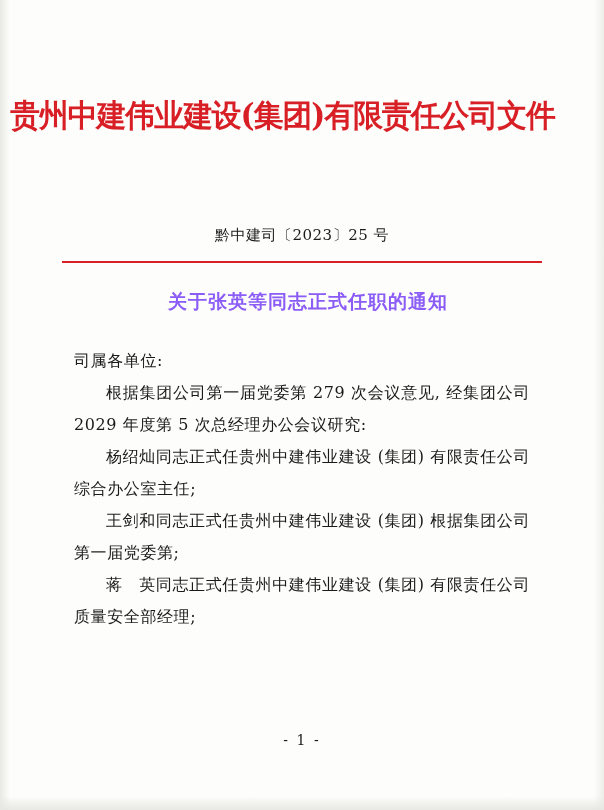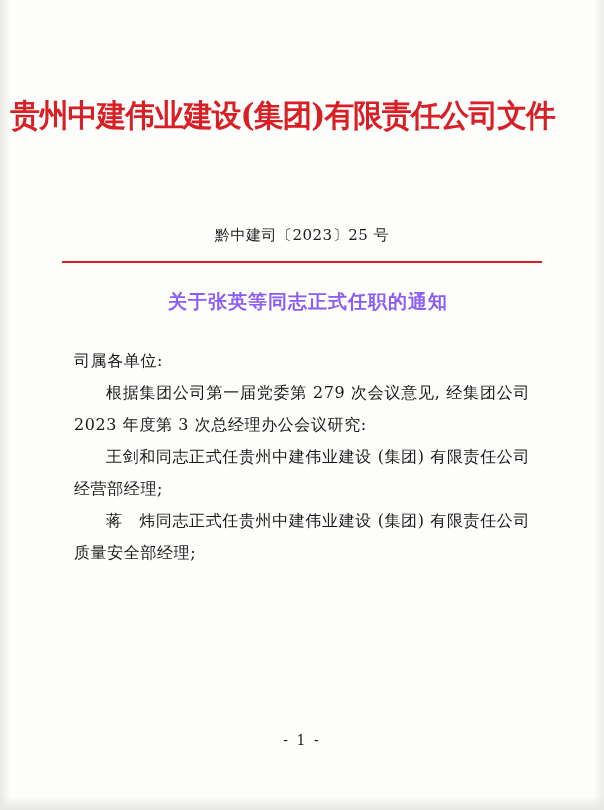--- a/index.html
+++ b/index.html
@@ -136,20 +136,21 @@
   </div>
 
   <div class="doc-number">黔中建司〔2023〕25 号</div>
 
   <div class="red-rule"></div>
 
   <div class="doc-title">关于张英等同志正式任职的通知</div>
 
   <div class="body-text">
     <p class="para">司属各单位:</p>
-    <p class="para indent">根据集团公司第一届党委第 279 次会议意见, 经集团公司 2023 年度第 3 次总经理办公会议研究:</p>
-    <p class="para indent">王剑和同志正式任贵州中建伟业建设 (集团) 有限责任公司经营部经理;</p>
-    <p class="para indent">蒋　炜同志正式任贵州中建伟业建设 (集团) 有限责任公司质量安全部经理;</p>
+    <p class="para indent">根据集团公司第一届党委第 279 次会议意见, 经集团公司 2029 年度第 5 次总经理办公会议研究:</p>
+    <p class="para indent">杨绍灿同志正式任贵州中建伟业建设 (集团) 有限责任公司综合办公室主任;</p>
+    <p class="para indent">王剑和同志正式任贵州中建伟业建设 (集团) 根据集团公司第一届党委第;</p>
+    <p class="para indent">蒋　英同志正式任贵州中建伟业建设 (集团) 有限责任公司质量安全部经理;</p>
   </div>
 
   <div class="page-number">- 1 -</div>
 
 </div>
 
 </body></html>

